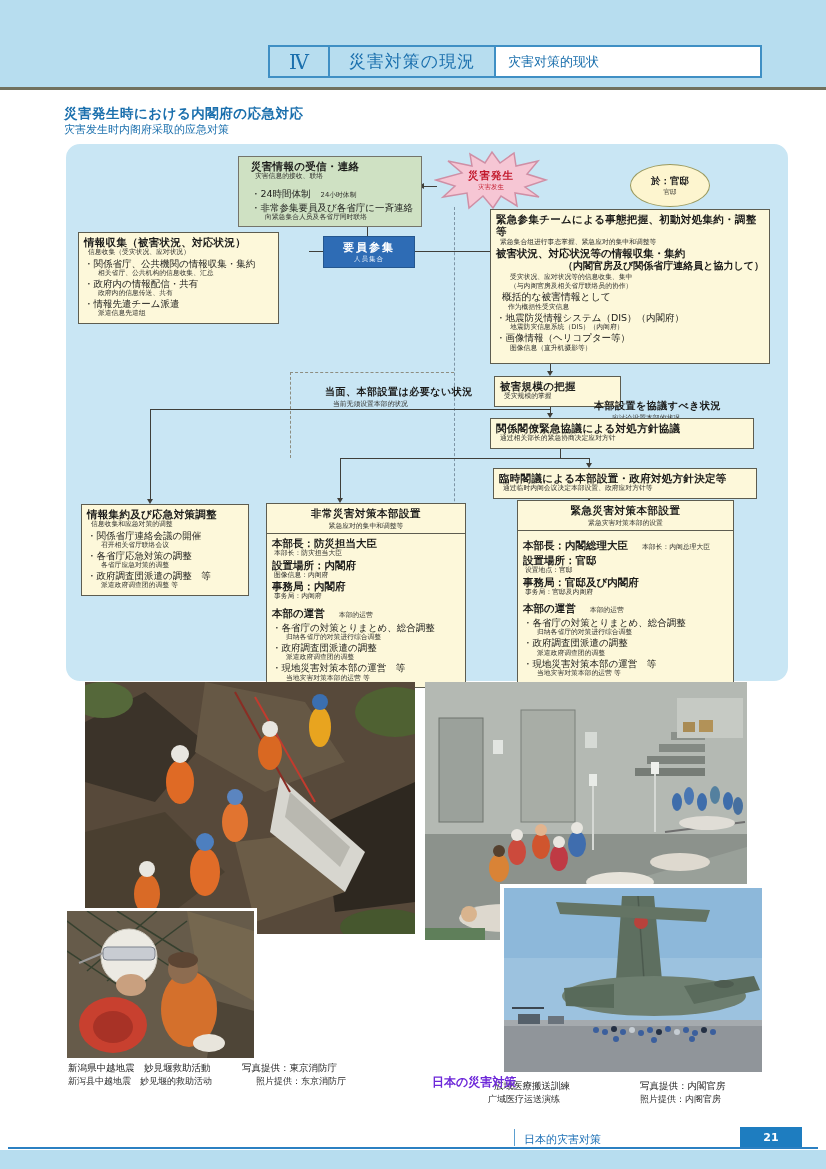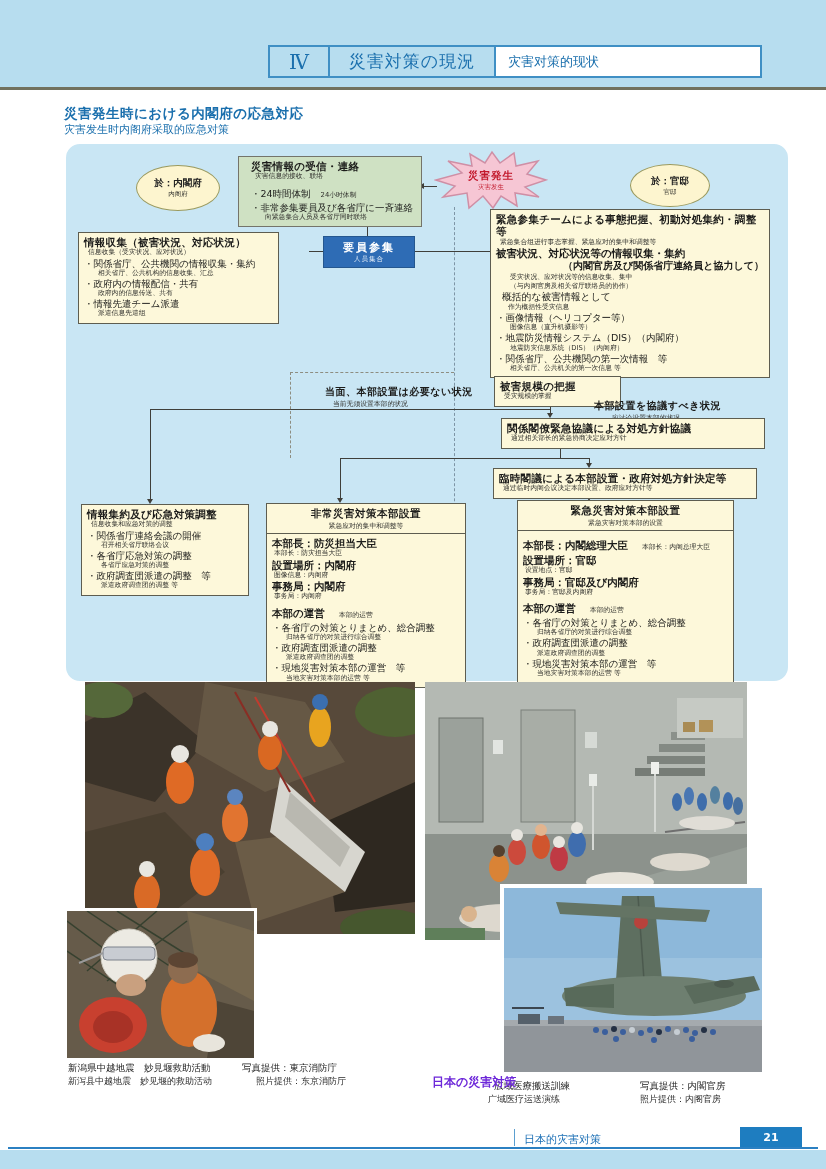--- a/index.html
+++ b/index.html
@@ -117,24 +117,20 @@
   <div class="ln" style="left:340px;top:458px;width:250px;height:1px;"></div>
   <div class="ln" style="left:340px;top:458px;width:1px;height:41px;"></div>
   <div class="ar-d" style="left:337px;top:498px;"></div>
   <div class="ln" style="left:589px;top:458px;width:1px;height:6px;"></div>
   <div class="ar-d" style="left:586px;top:463px;"></div>
   <div class="ln" style="left:589px;top:494px;width:1px;height:3px;"></div>
   <div class="ar-d" style="left:586px;top:496px;"></div>
   <div class="ddh" style="left:290px;top:372px;width:164px;"></div>
   <div class="ddv" style="left:290px;top:372px;height:86px;"></div>
 
-  <div class="ell" style="left:136px;top:165px;width:84px;height:46px;">
-    <span class="ja">於：内閣府</span>
-    <span class="zh">内阁府</span>
-  </div>
 
   <div class="box green" style="left:238px;top:156px;width:184px;min-height:70px;">
     <div>
         <div class="fl t">
           <span class="ja">災害情報の受信・連絡</span>
           <span class="zh">灾害信息的接收、联络</span>
         </div>
         <div class="fl binline"><span class="ja">・24時間体制</span><span class="zh">24小时体制</span></div>
         <div class="fl b">
           <span class="ja">・非常参集要員及び各省庁に一斉連絡</span>
@@ -200,30 +196,26 @@
           <span class="zh">受灾状况、应对状况等的信息收集、集中</span>
         </div>
         <div class="fl zh1">
           <span class="zh">（与内阁官房及相关省厅联络员的协作）</span>
         </div>
         <div class="fl p1">
           <span class="ja">概括的な被害情報として</span>
           <span class="zh">作为概括性受灾信息</span>
         </div>
         <div class="fl b">
+          <span class="ja">・地震防災情報システム（DIS）（内閣府）</span>
+          <span class="zh">地震防灾信息系统（DIS）（内阁府）</span>
+        </div>
+        <div class="fl b">
           <span class="ja">・画像情報（ヘリコプター等）</span>
           <span class="zh">图像信息（直升机摄影等）</span>
-        </div>
-        <div class="fl b">
-          <span class="ja">・地震防災情報システム（DIS）（内閣府）</span>
-          <span class="zh">地震防灾信息系统（DIS）（内阁府）</span>
-        </div>
-        <div class="fl b">
-          <span class="ja">・関係省庁、公共機関の第一次情報　等</span>
-          <span class="zh">相关省厅、公共机关的第一次信息 等</span>
         </div>
       </div>
   </div>
 
   <div class="box" style="left:494px;top:376px;width:127px;">
     <div>
         <div class="fl t">
           <span class="ja">被害規模の把握</span>
           <span class="zh">受灾规模的掌握</span>
         </div>
@@ -233,21 +225,21 @@
   <div class="lbl" style="left:325px;top:385px;">
     <div class="ja">当面、本部設置は必要ない状況</div>
     <div class="zh">当前无须设置本部的状况</div>
   </div>
 
   <div class="lbl" style="left:594px;top:399px;">
     <div class="ja">本部設置を協議すべき状況</div>
     <div class="zh" style="margin-left:18px;">应讨论设置本部的状况</div>
   </div>
 
-  <div class="box" style="left:501px;top:418px;width:264px;">
+  <div class="box" style="left:490px;top:418px;width:264px;">
     <div>
         <div class="fl t">
           <span class="ja">関係閣僚緊急協議による対処方針協議</span>
           <span class="zh">通过相关部长的紧急协商决定应对方针</span>
         </div>
       </div>
   </div>
 
   <div class="box" style="left:493px;top:468px;width:264px;">
     <div>

